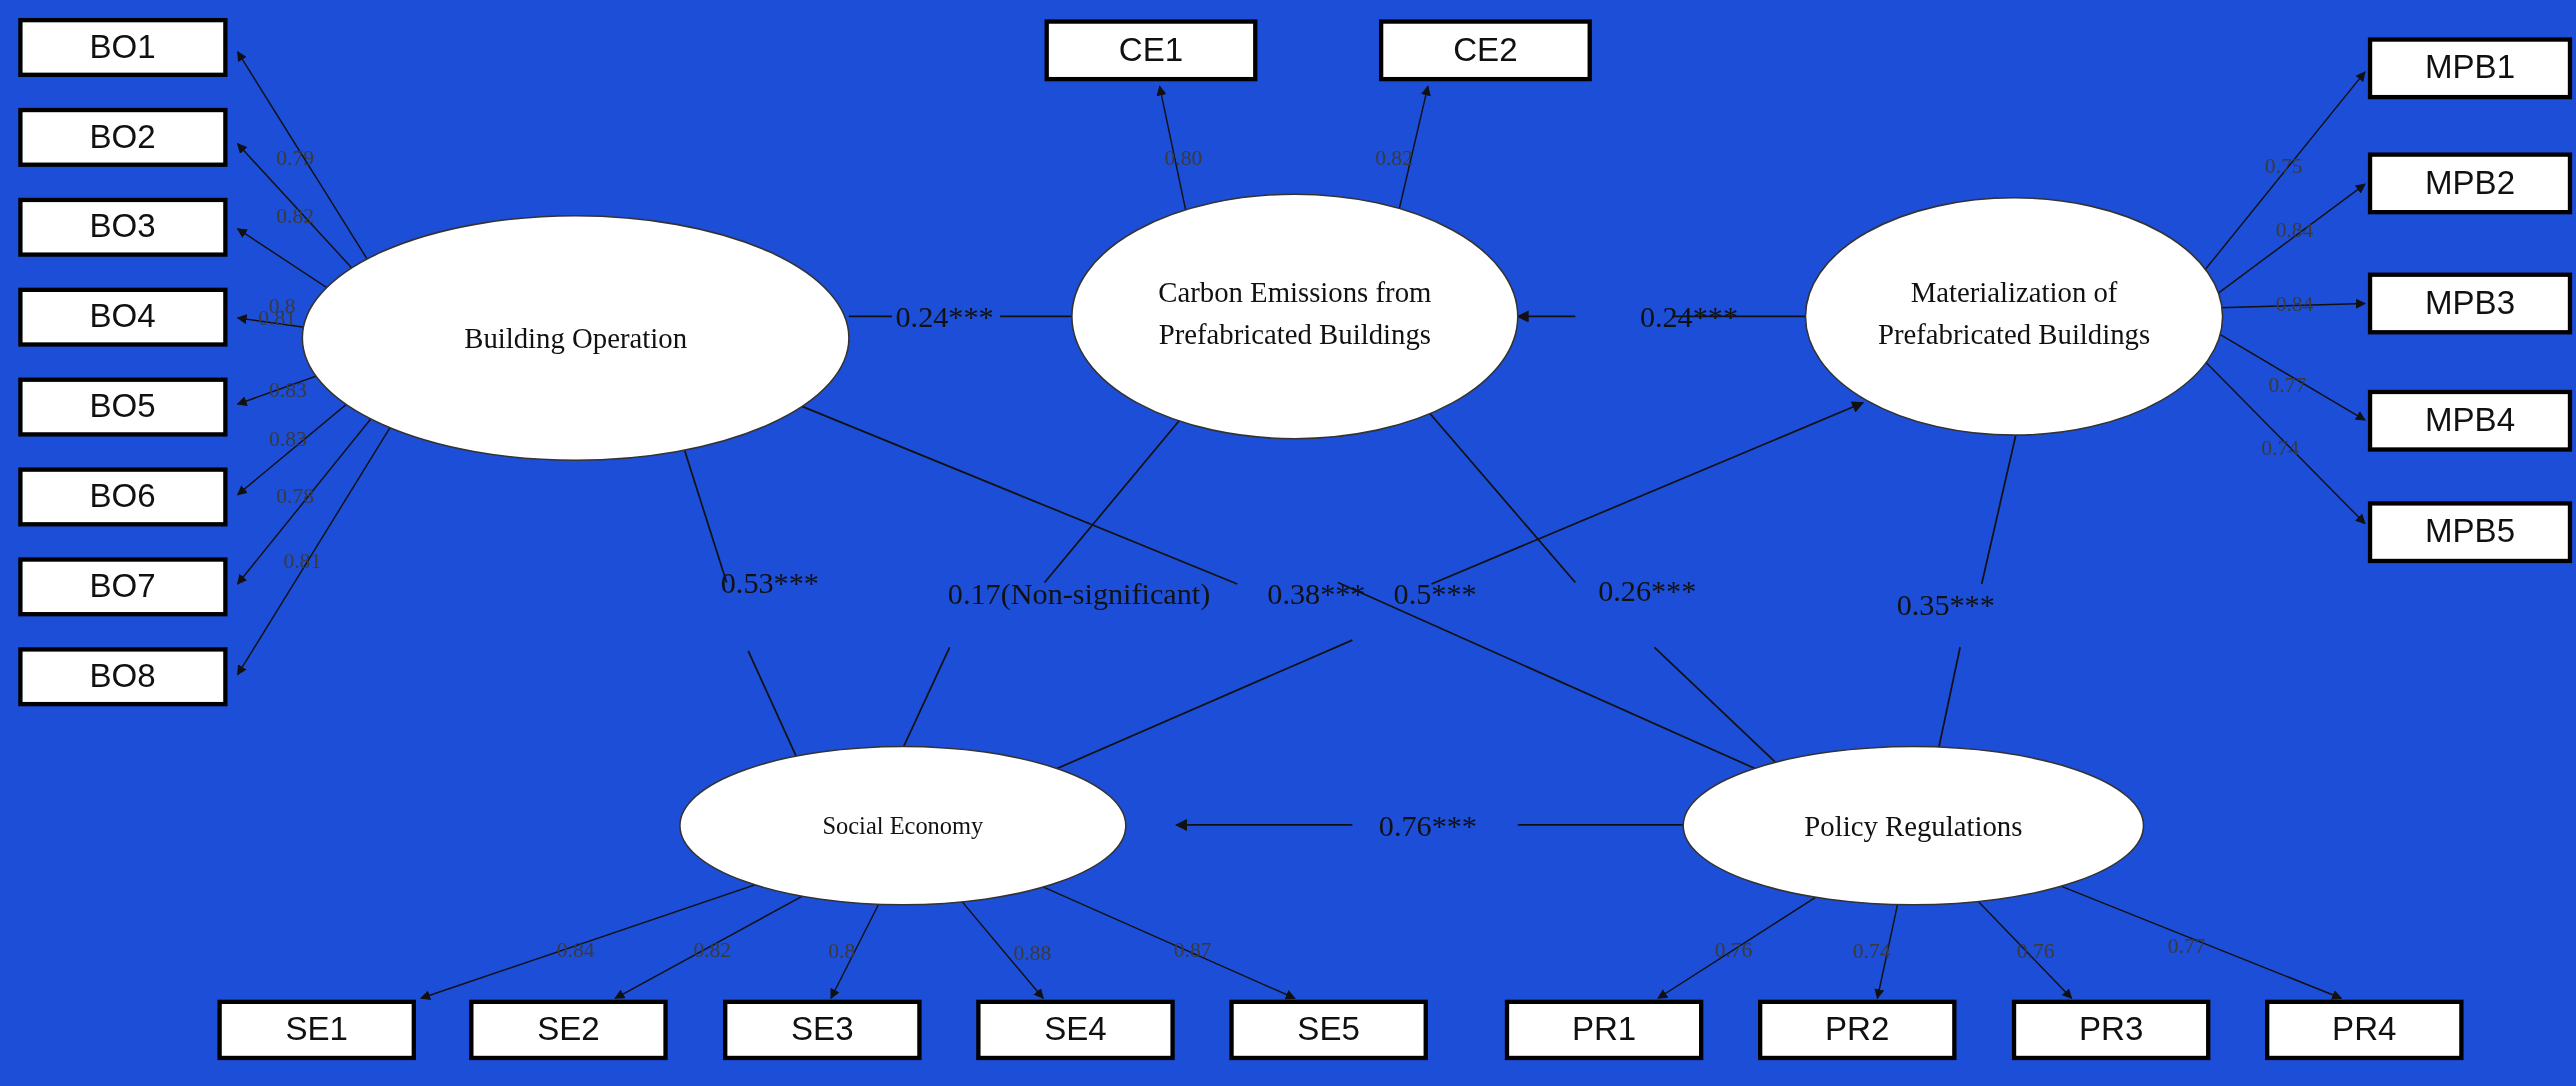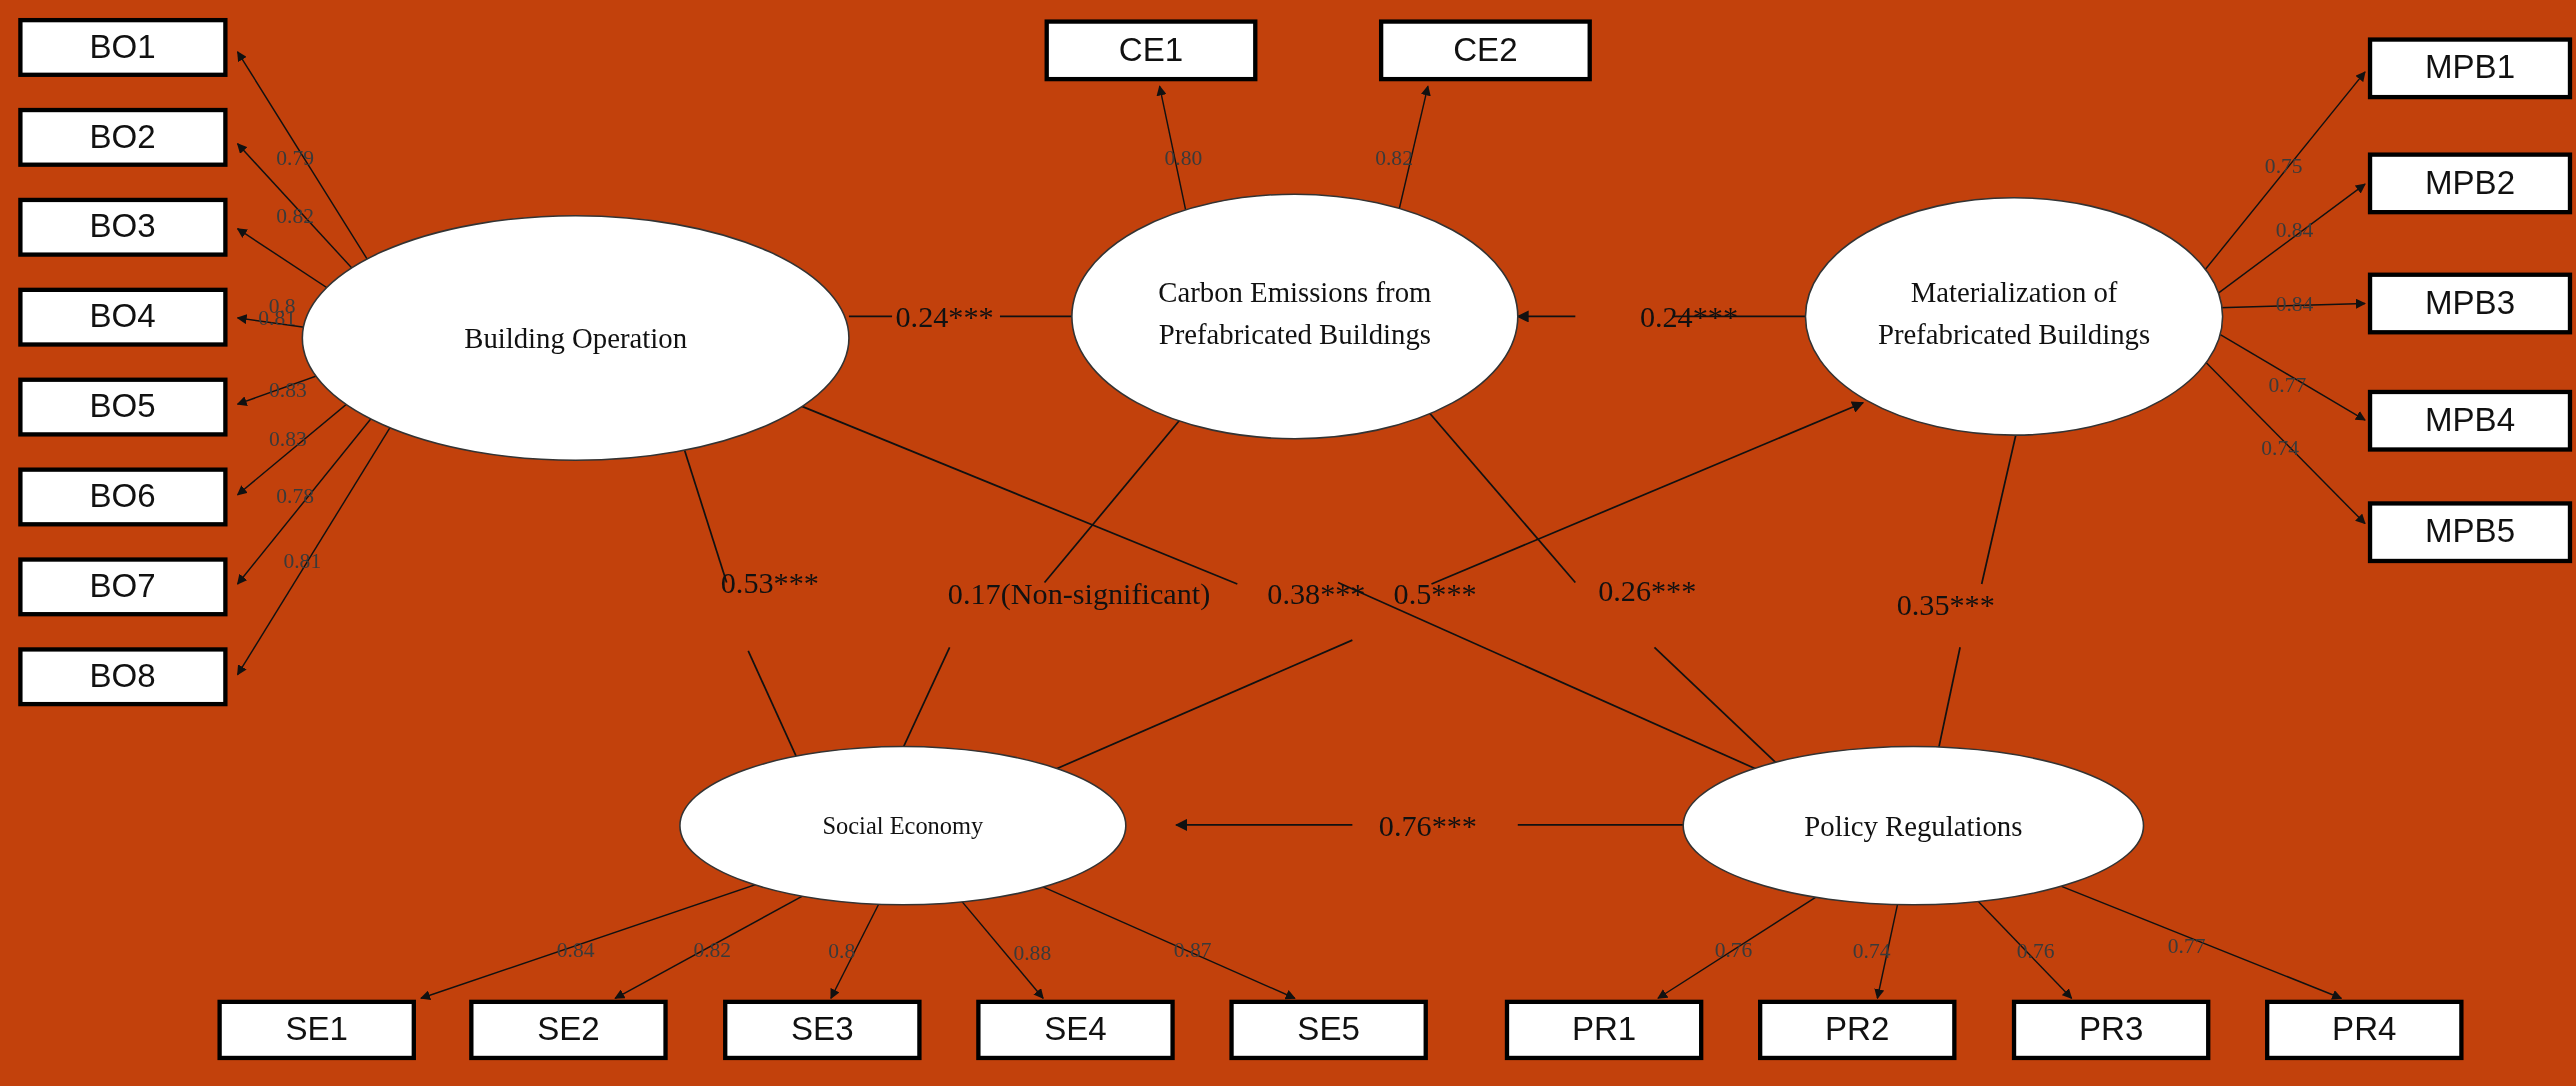--- a/index.html
+++ b/index.html
@@ -7,21 +7,21 @@
     padding: 0;
     background: #ffffff;
   }
   body {
     font-family: "Liberation Sans", sans-serif;
   }
   #diagram-root {
     position: relative;
     width: 2576px;
     height: 1086px;
-    background: #c2410c;
+    background: #1d4ed8;
     overflow: hidden;
   }
   svg#sem-svg {
     position: absolute;
     top: 0; left: 0;
     width: 2576px;
     height: 1086px;
     display: block;
   }
   .obs-box {

